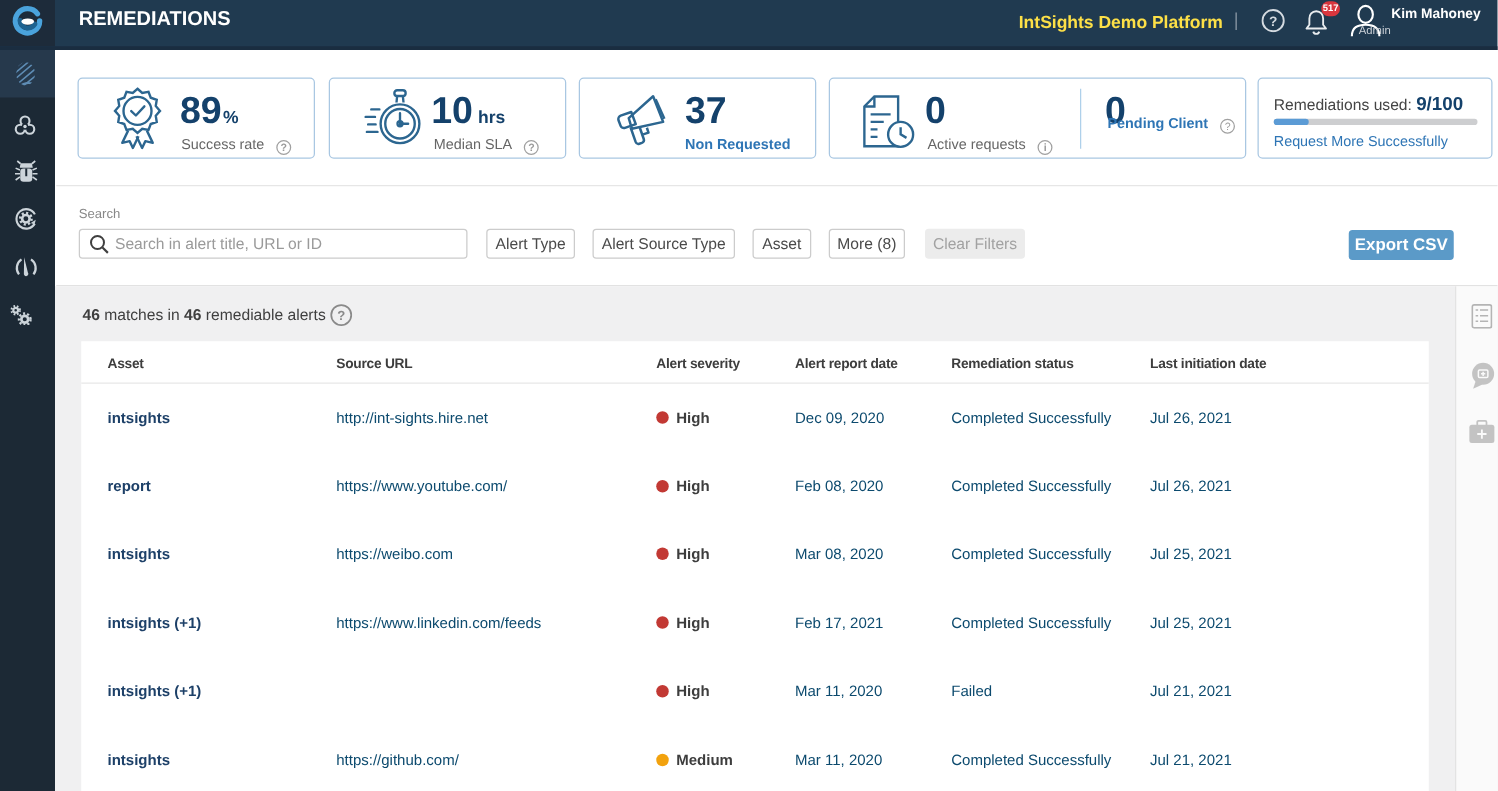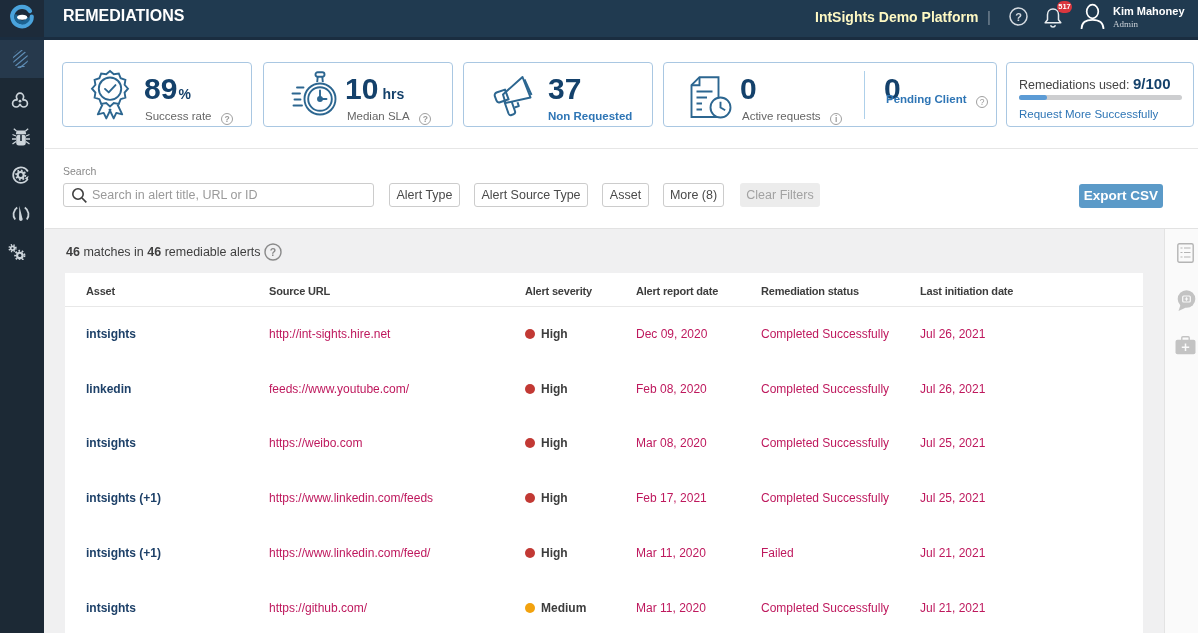--- a/index.html
+++ b/index.html
@@ -3,24 +3,24 @@
 <meta charset="utf-8">
 <style>
 * { margin:0; padding:0; box-sizing:border-box; }
 html,body { width:1198px; height:633px; overflow:hidden; font-family:"Liberation Sans", sans-serif; background:#fff; }
 .abs { position:absolute; }
 
 #topbar { position:absolute; left:0; top:0; width:1198px; height:40px; background:#203a50; }
 #topedge { position:absolute; left:0; top:37px; width:1198px; height:3px; background:#1a2d40; }
 #logo { position:absolute; left:0; top:0; width:44px; height:37px; background:#1d2b3a; }
 #pagetitle { position:absolute; left:63px; top:7px; font-size:16px; font-weight:bold; color:#fff; letter-spacing:0px; white-space:nowrap; }
-#platname { position:absolute; left:815px; top:9px; font-size:14px; font-weight:bold; color:#fef9c3; white-space:nowrap; }
+#platname { position:absolute; left:815px; top:9px; font-size:14px; font-weight:bold; color:#fde047; white-space:nowrap; }
 #pipe { position:absolute; left:987px; top:8px; font-size:15px; color:#7d8c9a; }
 .kim { position:absolute; left:1113px; top:5px; color:#fff; font-size:11px; font-weight:bold; white-space:nowrap; }
-.admin { position:absolute; left:1113px; top:19px; color:#ccd2d8; font-size:9px;font-family:Liberation Serif, serif; }
+.admin { position:absolute; left:1087px; top:19px; color:#ccd2d8; font-size:9px; }
 #badge { position:absolute; left:1057px; top:1px; width:15px; height:12px; background:#d9363e; border-radius:6px; color:#fff; font-size:7.5px; font-weight:bold; text-align:center; line-height:12px; }
 
 #sidebar { position:absolute; left:0; top:40px; width:44px; height:593px; background:#1c2935; }
 #sbhl { position:absolute; left:0; top:0px; width:44px; height:38px; background:#26394c; }
 .sbi { position:absolute; left:12px; width:20px; height:20px; }
 
 #content { position:absolute; left:44px; top:40px; width:1154px; height:593px; background:#fff; }
 
 .card { position:absolute; top:22px; height:65px; background:#fff; border:1px solid #a9c7e2; border-radius:4px; }
 .bignum { font-size:30px; font-weight:bold; color:#14416b; line-height:30px; white-space:nowrap; }
@@ -39,21 +39,21 @@
 #clearbtn { position:absolute; top:143px; left:696px; width:80px; height:24px; background:#ececec; border-radius:3px; font-size:12.5px; color:#a2a2a2; text-align:center; line-height:24px; }
 #exportbtn { position:absolute; top:144px; left:1035px; width:84px; height:24px; background:#5b9ac8; border-radius:3px; font-size:13.5px; font-weight:bold; color:#fff; text-align:center; line-height:24px; }
 
 #grayarea { position:absolute; left:0px; top:189px; width:1154px; height:404px; background:#f0f0f1; }
 #matches { position:absolute; left:22px; top:16px; font-size:12.5px; color:#3f3f3f; }
 
 #table { position:absolute; left:21px; top:44px; width:1078px; height:360px; background:#fff; }
 .th { position:absolute; top:0; height:33px; line-height:37px; font-size:11px; font-weight:bold; color:#3d3d3d; letter-spacing:-0.2px; white-space:nowrap; }
 #thead { position:absolute; left:0; top:0; width:1078px; height:34px; border-bottom:1px solid #e8e8e8; }
 .row { position:absolute; left:0; width:1078px; height:55px; }
-.cell { position:absolute; top:0; height:55px; line-height:55px; font-size:12px; color:#be185d; white-space:nowrap; }
+.cell { position:absolute; top:0; height:55px; line-height:55px; font-size:12px; color:#0c4a6e; white-space:nowrap; }
 .asset { font-weight:bold; color:#1d4068; font-size:12px; }
 .dot { position:absolute; top:22px; width:10px; height:10px; border-radius:50%; }
 .sev { font-weight:bold; color:#3d3d3d; }
 
 #rightstrip { position:absolute; left:1164px; top:229px; width:34px; height:404px; background:#fafafa; border-left:1px solid #e3e3e3; }
 </style>
 </head>
 <body>
 <div id="topbar">
   <div id="logo">
@@ -249,22 +249,22 @@
       <div class="row" style="top:34.0px">
         <div class="cell asset" style="left:21px">intsights</div>
         <div class="cell" style="left:204px">http://int-sights.hire.net</div>
         <div class="dot" style="left:460px;background:#c23934"></div>
         <div class="cell sev" style="left:476px">High</div>
         <div class="cell" style="left:571px">Dec 09, 2020</div>
         <div class="cell" style="left:696px">Completed Successfully</div>
         <div class="cell" style="left:855px">Jul 26, 2021</div>
       </div>
       <div class="row" style="top:88.7px">
-        <div class="cell asset" style="left:21px">linkedin</div>
-        <div class="cell" style="left:204px">feeds://www.youtube.com/</div>
+        <div class="cell asset" style="left:21px">report</div>
+        <div class="cell" style="left:204px">https://www.youtube.com/</div>
         <div class="dot" style="left:460px;background:#c23934"></div>
         <div class="cell sev" style="left:476px">High</div>
         <div class="cell" style="left:571px">Feb 08, 2020</div>
         <div class="cell" style="left:696px">Completed Successfully</div>
         <div class="cell" style="left:855px">Jul 26, 2021</div>
       </div>
       <div class="row" style="top:143.4px">
         <div class="cell asset" style="left:21px">intsights</div>
         <div class="cell" style="left:204px">https://weibo.com</div>
         <div class="dot" style="left:460px;background:#c23934"></div>
@@ -277,21 +277,20 @@
         <div class="cell asset" style="left:21px">intsights (+1)</div>
         <div class="cell" style="left:204px">https://www.linkedin.com/feeds</div>
         <div class="dot" style="left:460px;background:#c23934"></div>
         <div class="cell sev" style="left:476px">High</div>
         <div class="cell" style="left:571px">Feb 17, 2021</div>
         <div class="cell" style="left:696px">Completed Successfully</div>
         <div class="cell" style="left:855px">Jul 25, 2021</div>
       </div>
       <div class="row" style="top:252.8px">
         <div class="cell asset" style="left:21px">intsights (+1)</div>
-        <div class="cell" style="left:204px">https://www.linkedin.com/feed/</div>
         <div class="dot" style="left:460px;background:#c23934"></div>
         <div class="cell sev" style="left:476px">High</div>
         <div class="cell" style="left:571px">Mar 11, 2020</div>
         <div class="cell" style="left:696px">Failed</div>
         <div class="cell" style="left:855px">Jul 21, 2021</div>
       </div>
       <div class="row" style="top:307.5px">
         <div class="cell asset" style="left:21px">intsights</div>
         <div class="cell" style="left:204px">https://github.com/</div>
         <div class="dot" style="left:460px;background:#f2a20e"></div>

